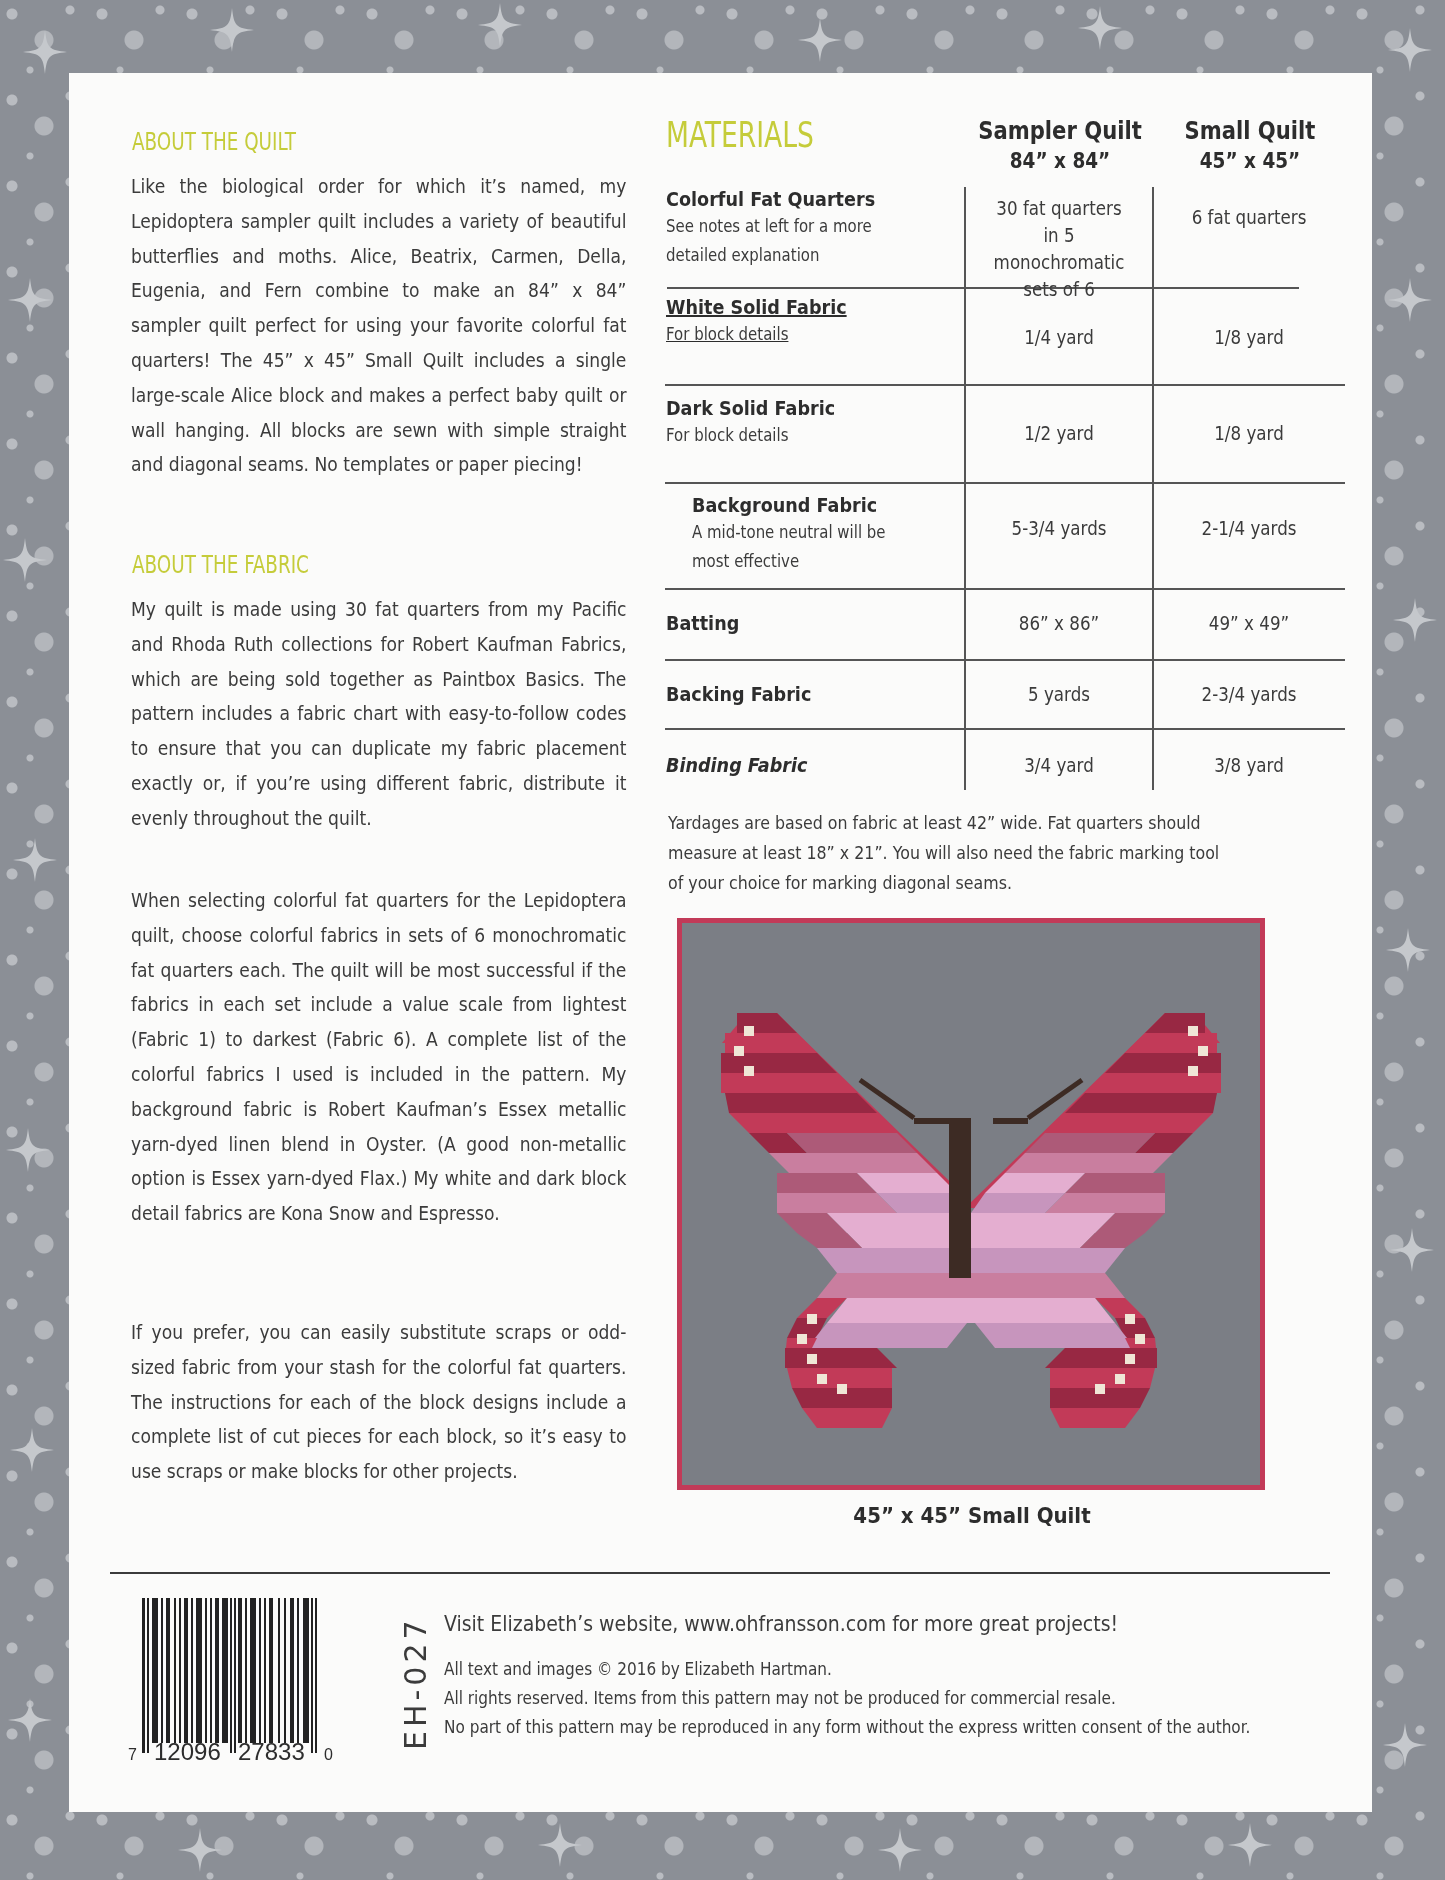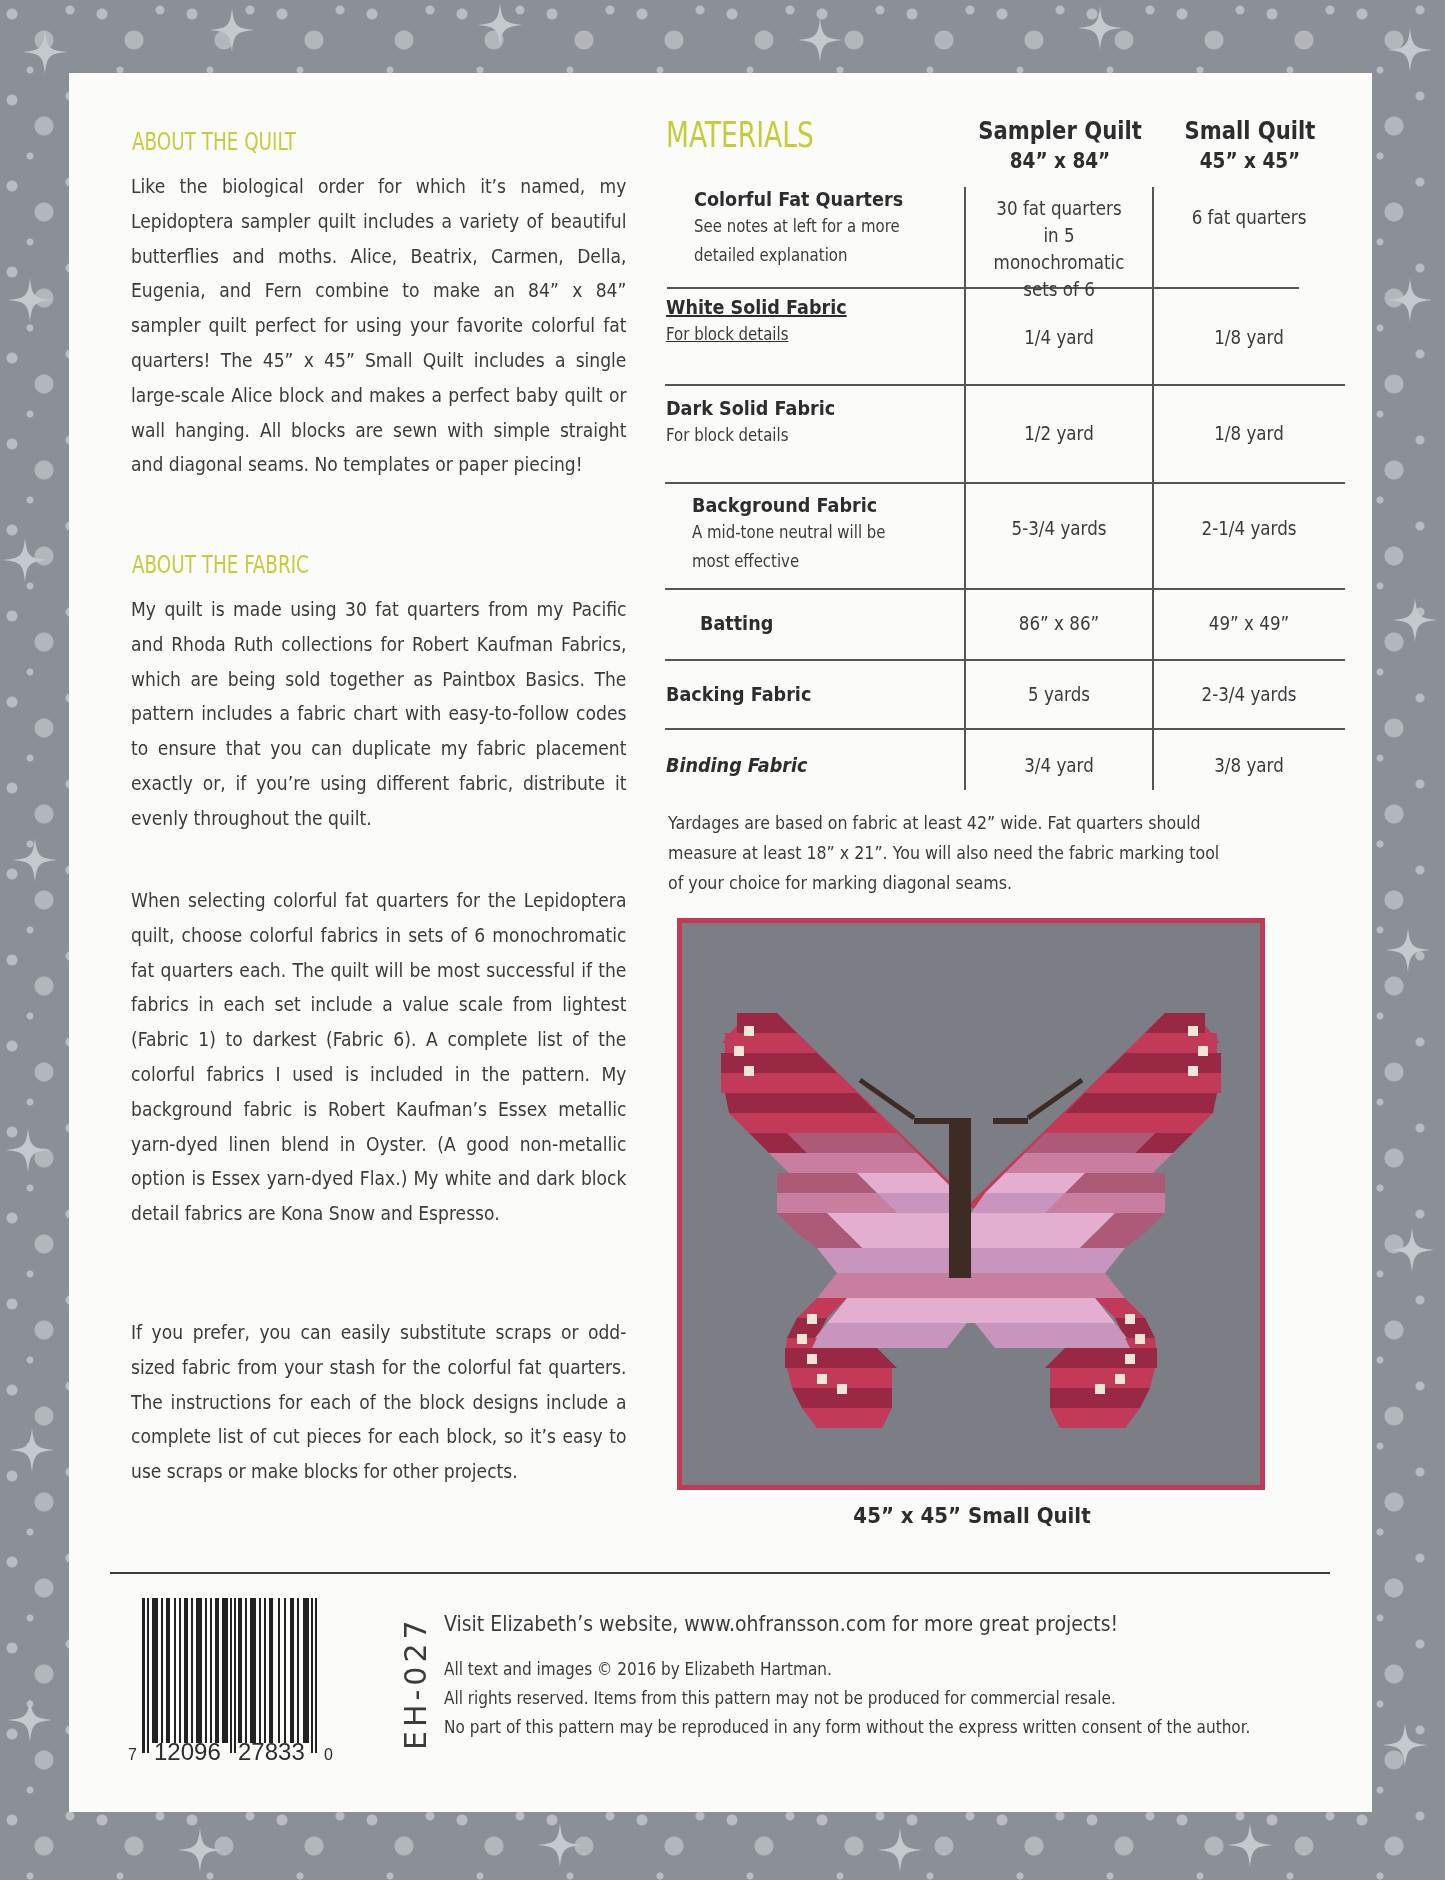--- a/index.html
+++ b/index.html
@@ -86,21 +86,21 @@
 
 <div class="vline" style="left:964px;top:187px;height:603px;"></div>
 <div class="vline" style="left:1152px;top:187px;height:603px;"></div>
 <div class="hline" style="left:667px;top:287px;width:632px;"></div>
 <div class="hline" style="left:665px;top:384px;width:680px;"></div>
 <div class="hline" style="left:665px;top:482px;width:680px;"></div>
 <div class="hline" style="left:665px;top:588px;width:680px;"></div>
 <div class="hline" style="left:665px;top:659px;width:680px;"></div>
 <div class="hline" style="left:665px;top:728px;width:680px;"></div>
 
-<div class="abs row-label" style="left:666px;top:186px;margin-left:28px;">
+<div class="abs row-label" style="left:666px;top:186px;">
   <span class="lbl">Colorful Fat Quarters</span>
   <span class="note">See notes at left for a more</span>
   <span class="note">detailed explanation</span>
 </div>
 <div class="cell" style="left:966px;top:195px;width:186px;">
   <div>30 fat quarters</div>
   <div>in 5 monochromatic</div>
   <div>sets of 6</div>
 </div>
 <div class="cell" style="left:1154px;top:204px;width:190px;">6 fat quarters</div>
@@ -120,21 +120,21 @@
 <div class="cell" style="left:1154px;top:420px;width:190px;">1/8 yard</div>
 
 <div class="abs row-label" style="left:692px;top:492px;">
   <span class="lbl">Background Fabric</span>
   <span class="note">A mid-tone neutral will be</span>
   <span class="note">most effective</span>
 </div>
 <div class="cell" style="left:966px;top:515px;width:186px;">5-3/4 yards</div>
 <div class="cell" style="left:1154px;top:515px;width:190px;">2-1/4 yards</div>
 
-<div class="abs row-label" style="left:666px;top:610px;margin-left:34px;">
+<div class="abs row-label" style="left:666px;top:610px;">
   <span class="lbl">Batting</span>
 </div>
 <div class="cell" style="left:966px;top:610px;width:186px;">86” x 86”</div>
 <div class="cell" style="left:1154px;top:610px;width:190px;">49” x 49”</div>
 
 <div class="abs row-label" style="left:666px;top:681px;">
   <span class="lbl">Backing Fabric</span>
 </div>
 <div class="cell" style="left:966px;top:681px;width:186px;">5 yards</div>
 <div class="cell" style="left:1154px;top:681px;width:190px;">2-3/4 yards</div>

